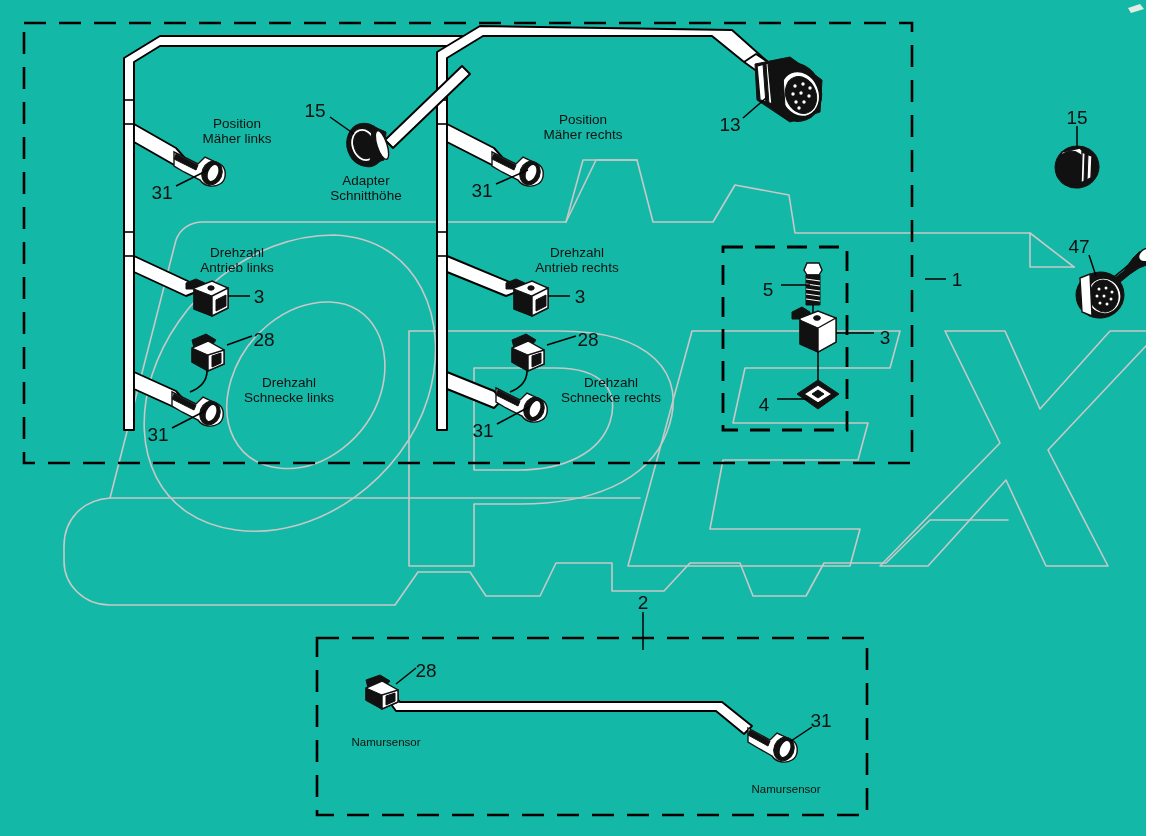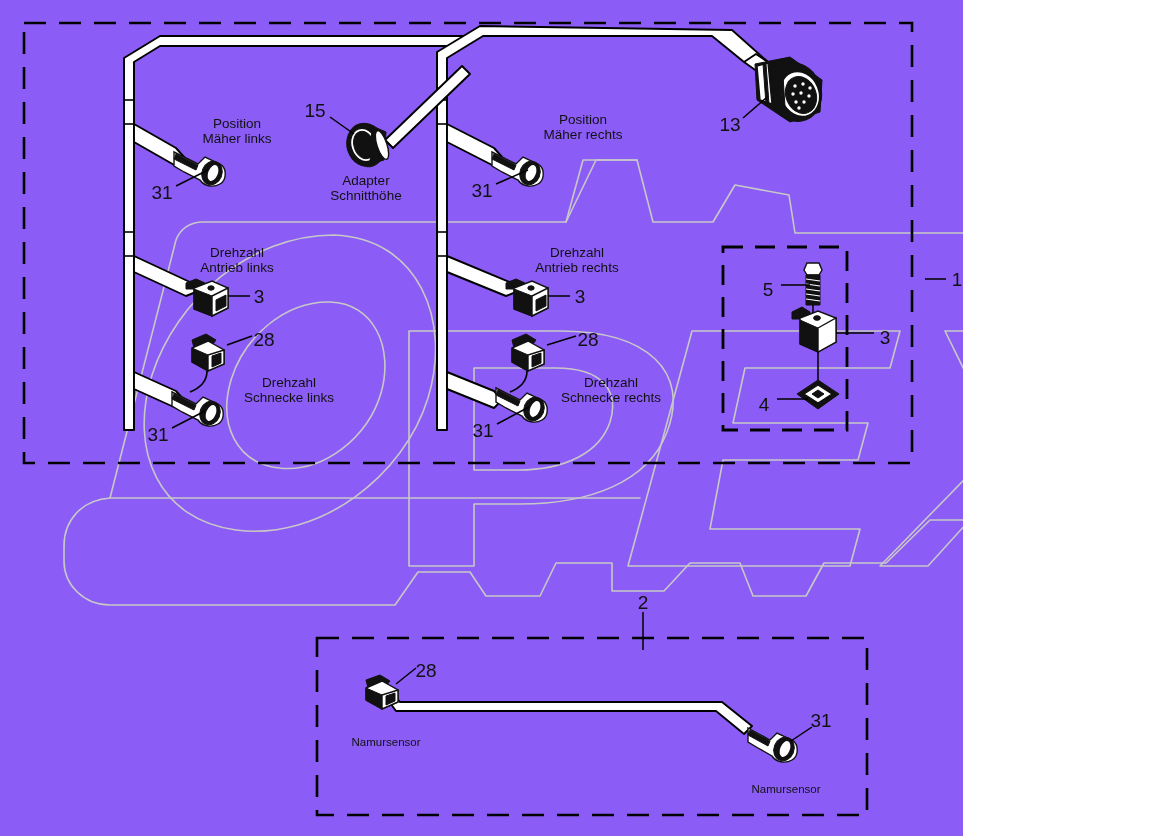--- a/index.html
+++ b/index.html
@@ -5,23 +5,23 @@
   html, body {
     margin: 0;
     padding: 0;
     background: #ffffff;
   }
   body {
     font-family: "Liberation Sans", sans-serif;
   }
   #page {
     position: relative;
-    width: 963px;
+    width: 1146px;
     height: 836px;
-    background: #8b5cf6;
+    background: #14b8a6;
     overflow: hidden;
   }
   #svgroot {
     position: absolute;
     left: 0;
     top: 0;
     width: 1159px;
     height: 836px;
   }
   .lbl {

